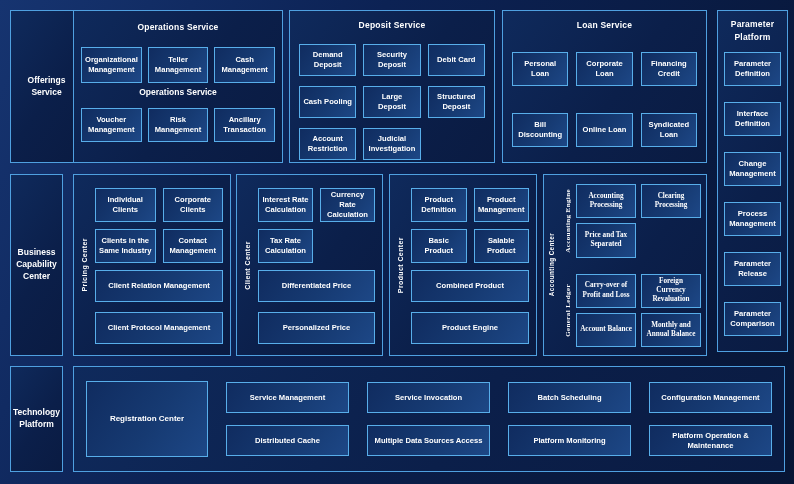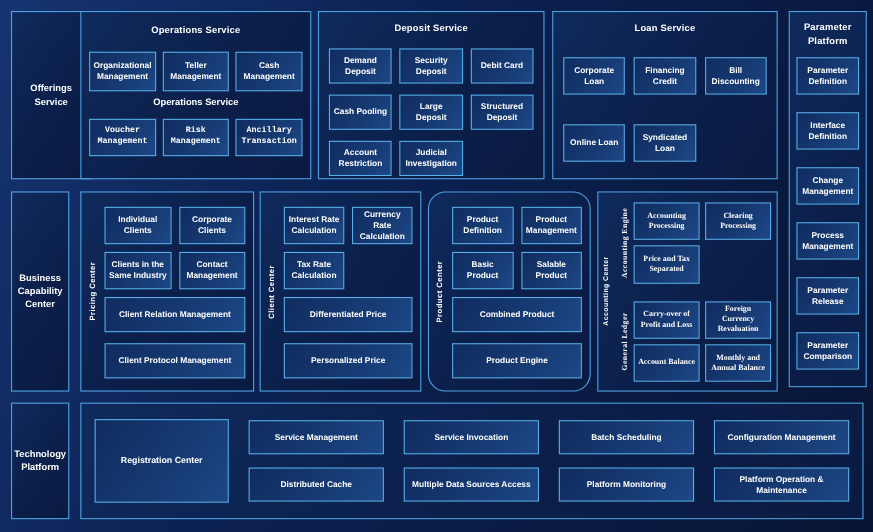--- a/index.html
+++ b/index.html
@@ -24,29 +24,29 @@
   }
   
   .p-offerings { left:10px; top:10px;  width:73px;  height:153px; }
   .p-ops       { left:73px; top:10px;  width:210px; height:153px; padding:10px 7px 8px; display:flex; flex-direction:column; }
   .p-dep       { left:289px; top:10px; width:206px; height:153px; padding:8px 0 8px; }
   .p-loan      { left:502px; top:10px; width:205px; height:153px; padding:8px 0 8px; }
   .p-param     { left:717px; top:10px; width:71px;  height:342px; padding:7px 6px 9px; display:flex; flex-direction:column;align-items:center; }
   .p-biz       { left:10px; top:174px; width:53px;  height:182px; }
   .p-pricing   { left:73px;  top:174px; width:158px; height:182px; }
   .p-client    { left:236px; top:174px; width:147px; height:182px; }
-  .p-product   { left:389px; top:174px; width:148px; height:182px;border-radius:16px; }
+  .p-product   { left:389px; top:174px; width:148px; height:182px; }
   .p-acct      { left:543px; top:174px; width:164px; height:182px; display:flex; }
   .p-tech      { left:10px; top:366px; width:53px;  height:106px;align-items:center; }
   .p-bottom    { left:73px; top:366px; width:712px; height:106px; }
   
   .grid3 { display:grid; grid-template-columns:repeat(3,1fr); gap:6px; }
   .ops-r1 { margin-top:13px; } .ops-r1 .box { height:36px; }
   .midlabel { text-align:center; font-size:8.5px; margin-top:4px; }
-  .ops-r2 { margin-top:11px; } .ops-r2 .box { height:34px;font-family:Liberation Mono, monospace; }
+  .ops-r2 { margin-top:11px; } .ops-r2 .box { height:34px; }
   
   .grid-dep { display:grid; grid-template-columns:repeat(3,1fr); gap:10px 7px; margin-top:12px; padding:0 9px; }
   .grid-dep .box { height:32px; }
   
   .grid-loan { display:grid; grid-template-columns:repeat(3,1fr); gap:27px 8px; margin-top:20px; padding:0 9px; }
   .grid-loan .box { height:34px; }
   
   .param-stack { display:flex; flex-direction:column; gap:16px; margin-top:8px; }
   .param-stack .box { height:34px; }
   
@@ -113,20 +113,21 @@
       <div class="box">Large Deposit</div>
       <div class="box">Structured Deposit</div>
       <div class="box">Account Restriction</div>
       <div class="box">Judicial Investigation</div>
     </div>
   </div>
 
   <div class="panel p-loan">
     <div class="ptitle">Loan Service</div>
     <div class="grid-loan">
+      <div class="box">Personal Loan</div>
       <div class="box">Corporate Loan</div>
       <div class="box">Financing Credit</div>
       <div class="box">Bill Discounting</div>
       <div class="box">Online Loan</div>
       <div class="box">Syndicated Loan</div>
     </div>
   </div>
 
   <div class="panel p-param">
     <div class="ptitle">Parameter Platform</div>

